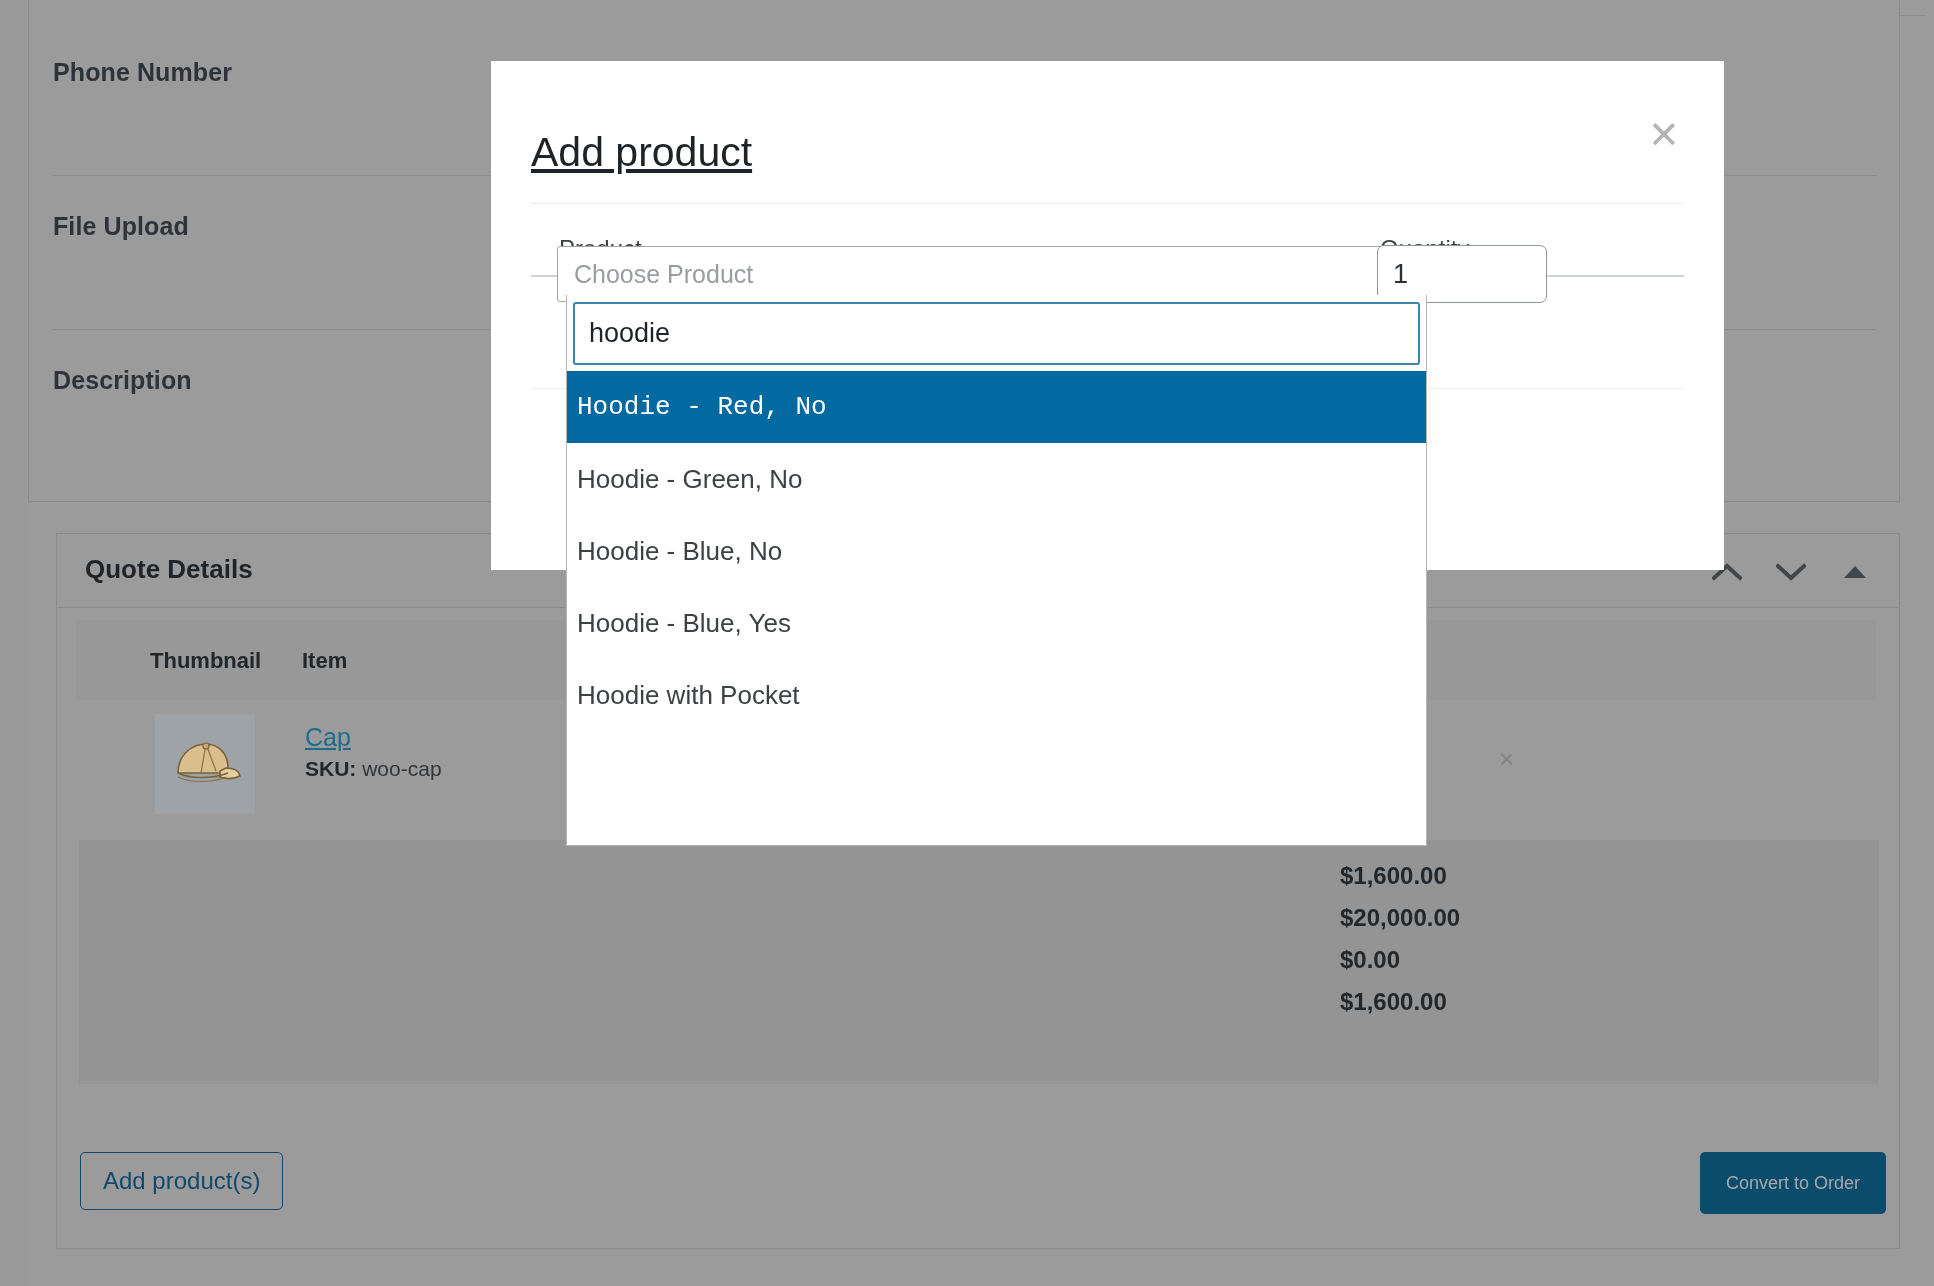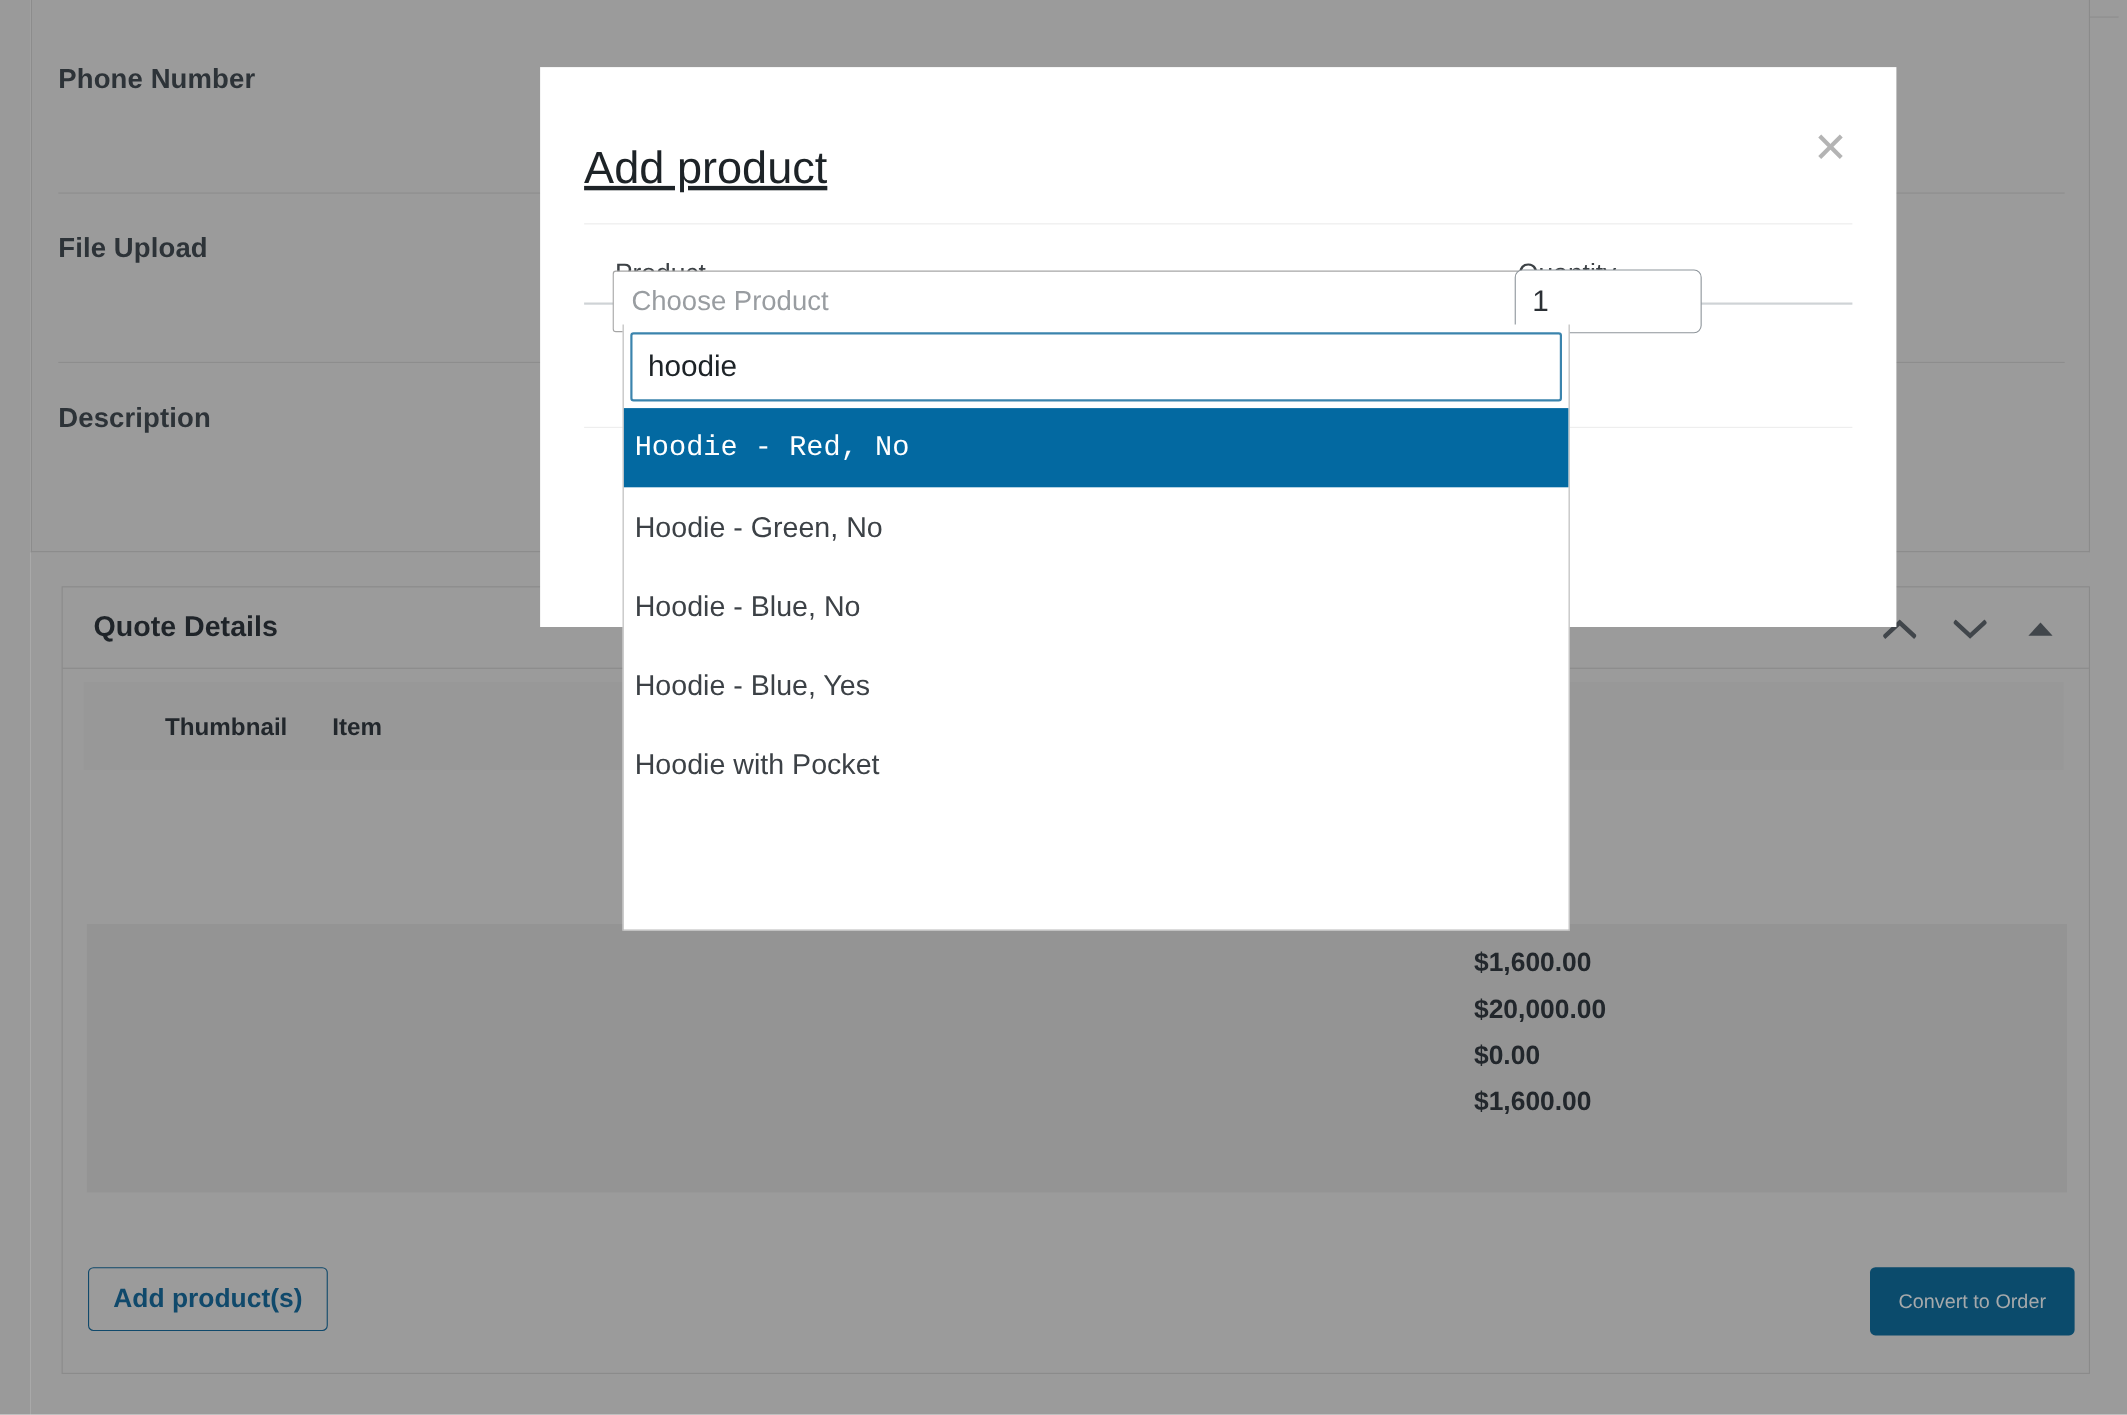--- a/index.html
+++ b/index.html
@@ -186,21 +186,20 @@
     padding: 0 22px;
     height: 58px;
     line-height: 56px;
     border: 1px solid #10496b;
     border-radius: 5px;
     color: #10496b;
     background: transparent;
     font-size: 24px;
     font-family: inherit;
     cursor: pointer;
-    font-weight: bold;
   }
   .btn-convert {
     position: absolute;
     right: 48px; top: 1152px;
     padding: 0 26px;
     height: 62px;
     line-height: 62px;
     border: none;
     border-radius: 5px;
     background: #0b4b6c;
@@ -413,20 +412,45 @@
           </span>
         </div>
       </div>
 
       <div class="tbl-head">
         <div class="th th-thumb">Thumbnail</div>
         <div class="th th-item">Item</div>
         <div class="th th-sub">Off. Subtotal</div>
       </div>
 
+      <div class="tbl-row">
+        <div class="thumb-cell">
+          <svg width="74" height="54" viewBox="0 0 74 54">
+            <path d="M10 36 C10 16, 26 7, 38 7 C50 7, 60 16, 60 31 L60 36 Z" fill="#d9bf8d" stroke="#7a6238" stroke-width="1.6"></path>
+            <path d="M58 31 C66 31, 71 34, 72 39 C66 42, 58 42, 52 40 L52 34 Z" fill="#e3cda2" stroke="#7a6238" stroke-width="1.6"></path>
+            <path d="M10 36 C22 42, 44 42, 60 36" fill="none" stroke="#7a6238" stroke-width="1.4"></path>
+            <path d="M10 40 C22 46, 44 46, 58 40" fill="none" stroke="#8a7042" stroke-width="1.2"></path>
+            <path d="M38 7 L33 36" fill="none" stroke="#8a7042" stroke-width="1.2"></path>
+            <path d="M38 7 L48 34" fill="none" stroke="#8a7042" stroke-width="1.2"></path>
+            <circle cx="38" cy="9" r="3" fill="#c7ab75" stroke="#7a6238" stroke-width="1.2"></circle>
+          </svg>
+        </div>
+
+        <div class="item-cell">
+          <a class="item-link" href="#">Cap</a>
+          <div class="item-sku">
+            <b>SKU:</b>
+            <span>woo-cap</span>
+          </div>
+        </div>
+
+        <div class="sub-cell">$20,000.00</div>
+
+        <div class="row-remove">×</div>
+      </div>
 
       <div class="totals">
         <div class="tot-row" style="top:22px">
 
           <span class="tot-val">$1,600.00</span>
         </div>
         <div class="tot-row" style="top:64px">
 
           <span class="tot-val">$20,000.00</span>
         </div>

